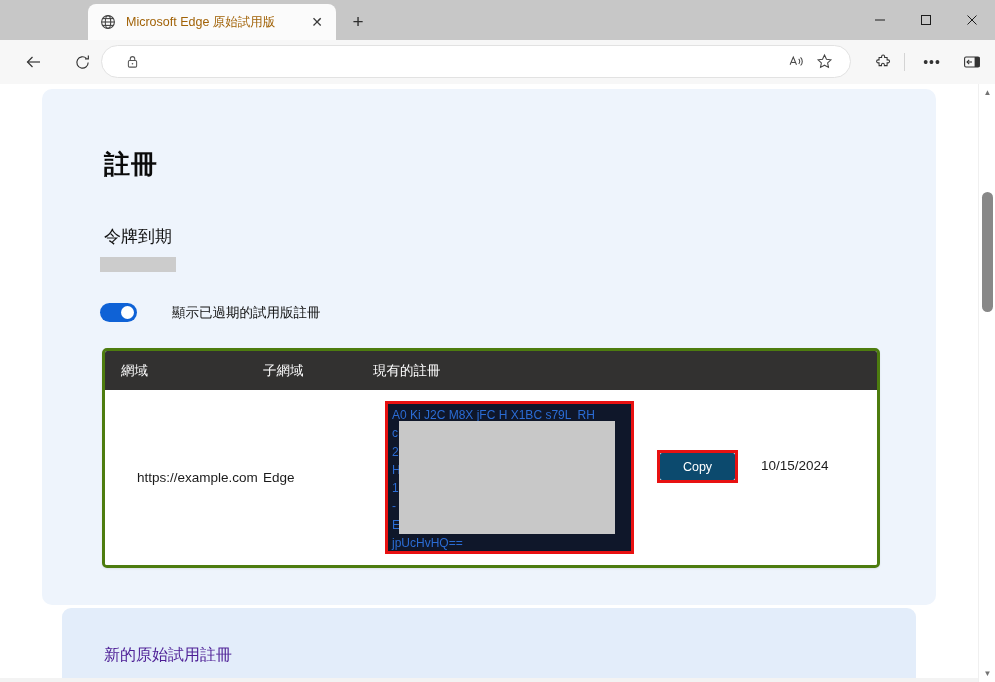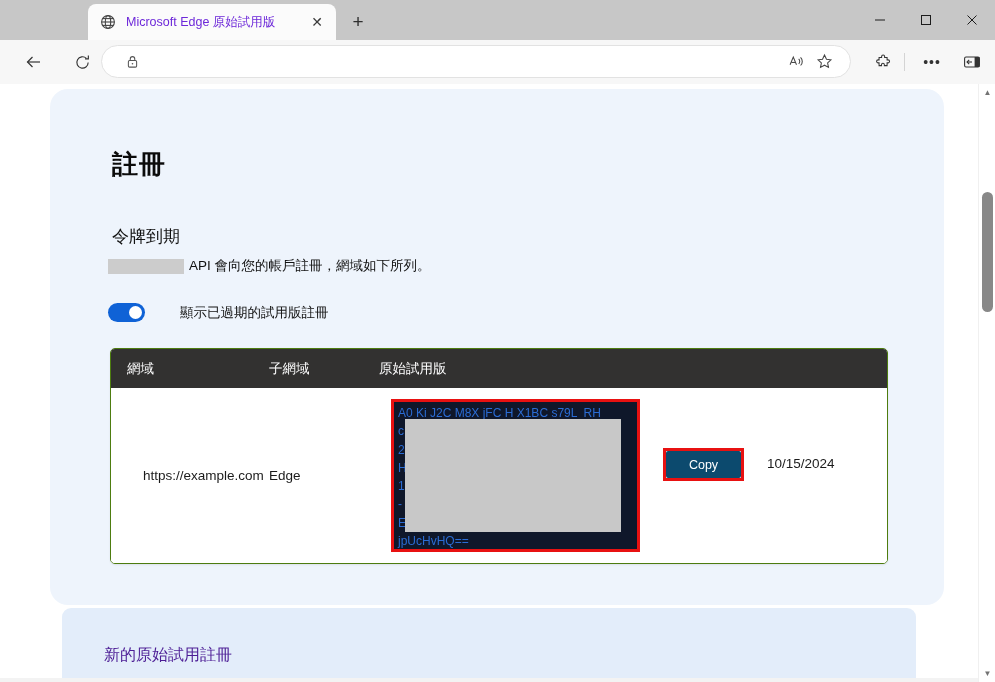--- a/index.html
+++ b/index.html
@@ -35,21 +35,21 @@
   }
   .tab-favicon {
     width: 16px; height: 16px;
     flex: 0 0 16px;
     margin-right: 10px;
     color: #444;
   }
   .tab-title {
     flex: 1 1 auto;
     font-size: 12.5px;
-    color: #6d28d9;
+    color: #a16207;
     white-space: nowrap;
     overflow: hidden;
   }
   .tab-close {
     width: 22px; height: 22px;
     flex: 0 0 22px;
     display: flex; align-items: center; justify-content: center;
     font-size: 14px; color: #3b3b3b;
     border-radius: 4px;
     line-height: 1;
@@ -128,22 +128,21 @@
     width: 995px; height: 598px;
     background: #ffffff;
     overflow: hidden;
   }
 
   .page-card {
     position: absolute;
     left: 42px; top: 5px;
     width: 894px; height: 516px;
     background: #eef4fc;
-    border-radius: 18px;
-    margin-left: 8px;
+    border-radius: 10px;
   }
 
   .page-title {
     position: absolute; left: 62px; top: 58px;
     font-size: 26px; font-weight: bold; color: #0b0b0b;
     letter-spacing: 1px;
   }
   .section-title {
     position: absolute; left: 62px; top: 136px;
     font-size: 17px; color: #111;
@@ -182,21 +181,21 @@
     font-size: 13.5px; color: #111;
   }
 
   
   .table-wrap {
     position: absolute;
     left: 60px; top: 259px;
     width: 778px;
     border-radius: 5px;
     overflow: hidden;
-    border: 1px solid #4d7c0f;
+    border: 3px solid #4d7c0f;
     background: #ffffff;
     box-shadow: 0 1px 2px rgba(0,0,0,.08);
   }
   .thead {
     height: 39px;
     background: #323130;
     display: flex; align-items: center;
     color: #ffffff; font-size: 13.5px;
   }
   .th-domain   { width: 158px; padding-left: 16px; }
@@ -408,35 +407,34 @@
   <div class="viewport">
 
     <div class="page-card">
 
       <div class="page-title">註冊</div>
 
       <div class="section-title">令牌到期</div>
 
       <div class="desc-row">
         <span class="redact-inline"></span>
-        <span>API 會向您的帳戶註冊，網域如下所列。</span>
       </div>
 
       <div class="toggle-row">
         <div class="toggle">
           <div class="knob"></div>
         </div>
         <span class="toggle-label">顯示已過期的試用版註冊</span>
       </div>
 
       <div class="table-wrap">
         <div class="thead">
           <div class="th-domain">網域</div>
           <div class="th-sub">子網域</div>
-          <div class="th-expiry">原始試用版</div>
+          <div class="th-expiry">現有的註冊</div>
         </div>
 
         <div class="trow">
           <div class="td-domain">https://example.com</div>
           <div class="td-sub">Edge</div>
           <div class="td-token">
             <div class="token-box">
               <div class="token-text">A0 Ki J2C M8X jFC H X1BC s79L  RH
 c                                    
 2                                   s

